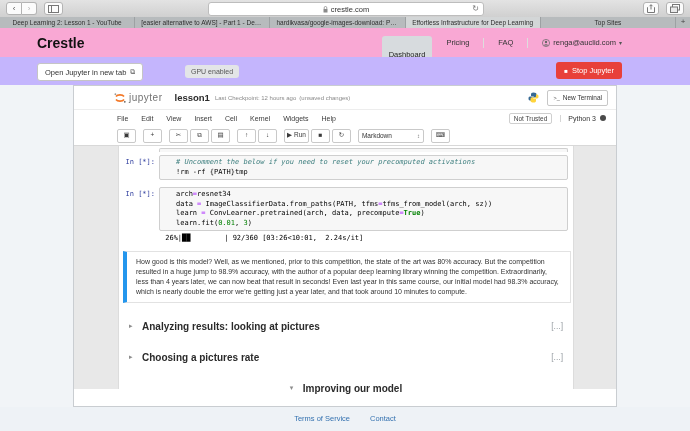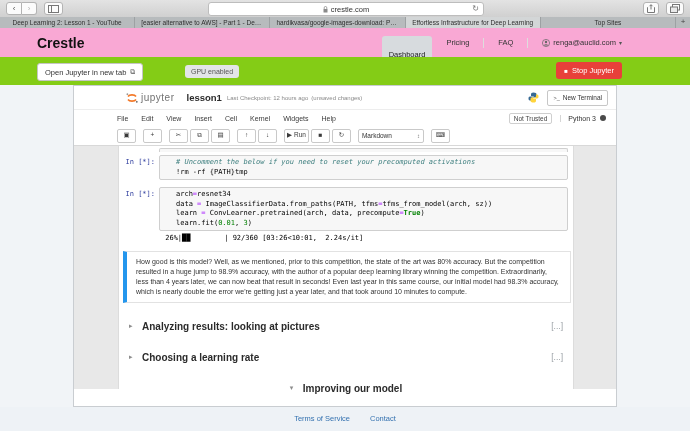--- a/index.html
+++ b/index.html
@@ -39,37 +39,37 @@
   #crestle-logo{margin-left:37px;font-size:14px;font-weight:bold;color:#111;}
   #crestle-nav{margin-left:auto;margin-right:68px;display:flex;align-items:center;font-size:7.5px;color:#333;}
   #dashboard-button{background:#d7dbde;border-radius:3px;padding:14px 7px;color:#222;margin-top:24px;}
   .nav-link{margin-left:14px;}
   .nav-sep{width:1px;height:10px;background:#ddd;margin-left:14px;}
   #user-menu{display:flex;align-items:center;margin-left:14px;}
   #user-icon{width:8px;height:8px;margin-right:3px;}
   #user-caret{font-size:6px;color:#555;margin-left:3px;}
 
   
-  #actions-row{position:absolute;left:0;top:57px;width:690px;height:28px;background:#84cc16;}
+  #actions-row{position:absolute;left:0;top:57px;width:690px;height:28px;background:#c4b5fd;}
   #open-jupyter-button{position:absolute;left:37px;top:6px;height:16px;background:#fff;
     border:1px solid #c5c5c5;border-radius:3px;display:flex;align-items:center;
     padding:0 7px;font-size:7.5px;color:#333;}
   #open-jupyter-button .ext{margin-left:4px;font-size:7px;color:#555;}
   #gpu-badge{position:absolute;left:185px;top:8px;height:13px;background:#e3e5e7;border-radius:3px;
     display:flex;align-items:center;padding:0 6px;font-size:7px;color:#555;}
   #stop-jupyter-button{position:absolute;right:68px;top:5px;height:17px;border-radius:3px;
     display:flex;align-items:center;padding:0 8px;font-size:7.5px;color:#fff;border:none;}
   #stop-jupyter-button .sq{font-size:6px;margin-right:4px;}
 
   
   #content{position:absolute;left:0;top:85px;width:690px;height:322px;background:#f1f4f7;}
   #jframe{position:absolute;left:73px;top:0;width:542px;height:320px;background:#fff;
     border:1px solid #c9cdd1;overflow:hidden;}
 
-  .jp-header{height:23px;display:flex;align-items:center;padding:0 8px 0 52px;border-bottom:1px solid #ededed;}
+  .jp-header{height:23px;display:flex;align-items:center;padding:0 8px 0 40px;border-bottom:1px solid #ededed;}
   #jupyter-logo{display:flex;align-items:center;}
   #jupyter-logo svg{margin-right:3px;}
   #jupyter-brand{font-size:10px;color:#737373;letter-spacing:.5px;}
   #nb-title{margin-left:12px;font-size:9.5px;color:#2b2b2b;font-weight:bold;}
   #nb-checkpoint{margin-left:5px;font-size:6px;color:#8a8a8a;}
   #nb-unsaved{margin-left:3px;font-size:6px;color:#8a8a8a;}
   #python-logo{margin-left:auto;}
   #new-terminal-button{margin-left:8px;height:14px;background:#fff;border:1px solid #c7c7c7;border-radius:2px;
     display:flex;align-items:center;padding:0 5px;font-size:6.5px;color:#333;}
   #new-terminal-button .tp{font-size:5.5px;margin-right:3px;color:#555;}
@@ -317,21 +317,21 @@
               </div>
               <div class="cell-output"> 26%|██        | 92/360 [03:26&lt;10:01,  2.24s/it]</div>
               <div class="mdcell">How good is this model? Well, as we mentioned, prior to this competition, the state of the art was 80% accuracy. But the competition resulted in a huge jump to 98.9% accuracy, with the author of a popular deep learning library winning the competition. Extraordinarily, less than 4 years later, we can now beat that result in seconds! Even last year in this same course, our initial model had 98.3% accuracy, which is nearly double the error we're getting just a year later, and that took around 10 minutes to compute.</div>
               <div class="hrow h2">
                 <span class="harrow">▸</span>
                 <span class="htext">Analyzing results: looking at pictures</span>
                 <span class="hellipsis">[...]</span>
               </div>
               <div class="hrow h2">
                 <span class="harrow">▸</span>
-                <span class="htext">Choosing a learning rate</span>
+                <span class="htext">Choosing a pictures rate</span>
                 <span class="hellipsis">[...]</span>
               </div>
               <div class="hrow h2">
                 <span class="harrow">▾</span>
                 <span class="htext">Improving our model</span>
               </div>
               <div class="hrow h3"></div>
             </div>
         </div>
       </div>

